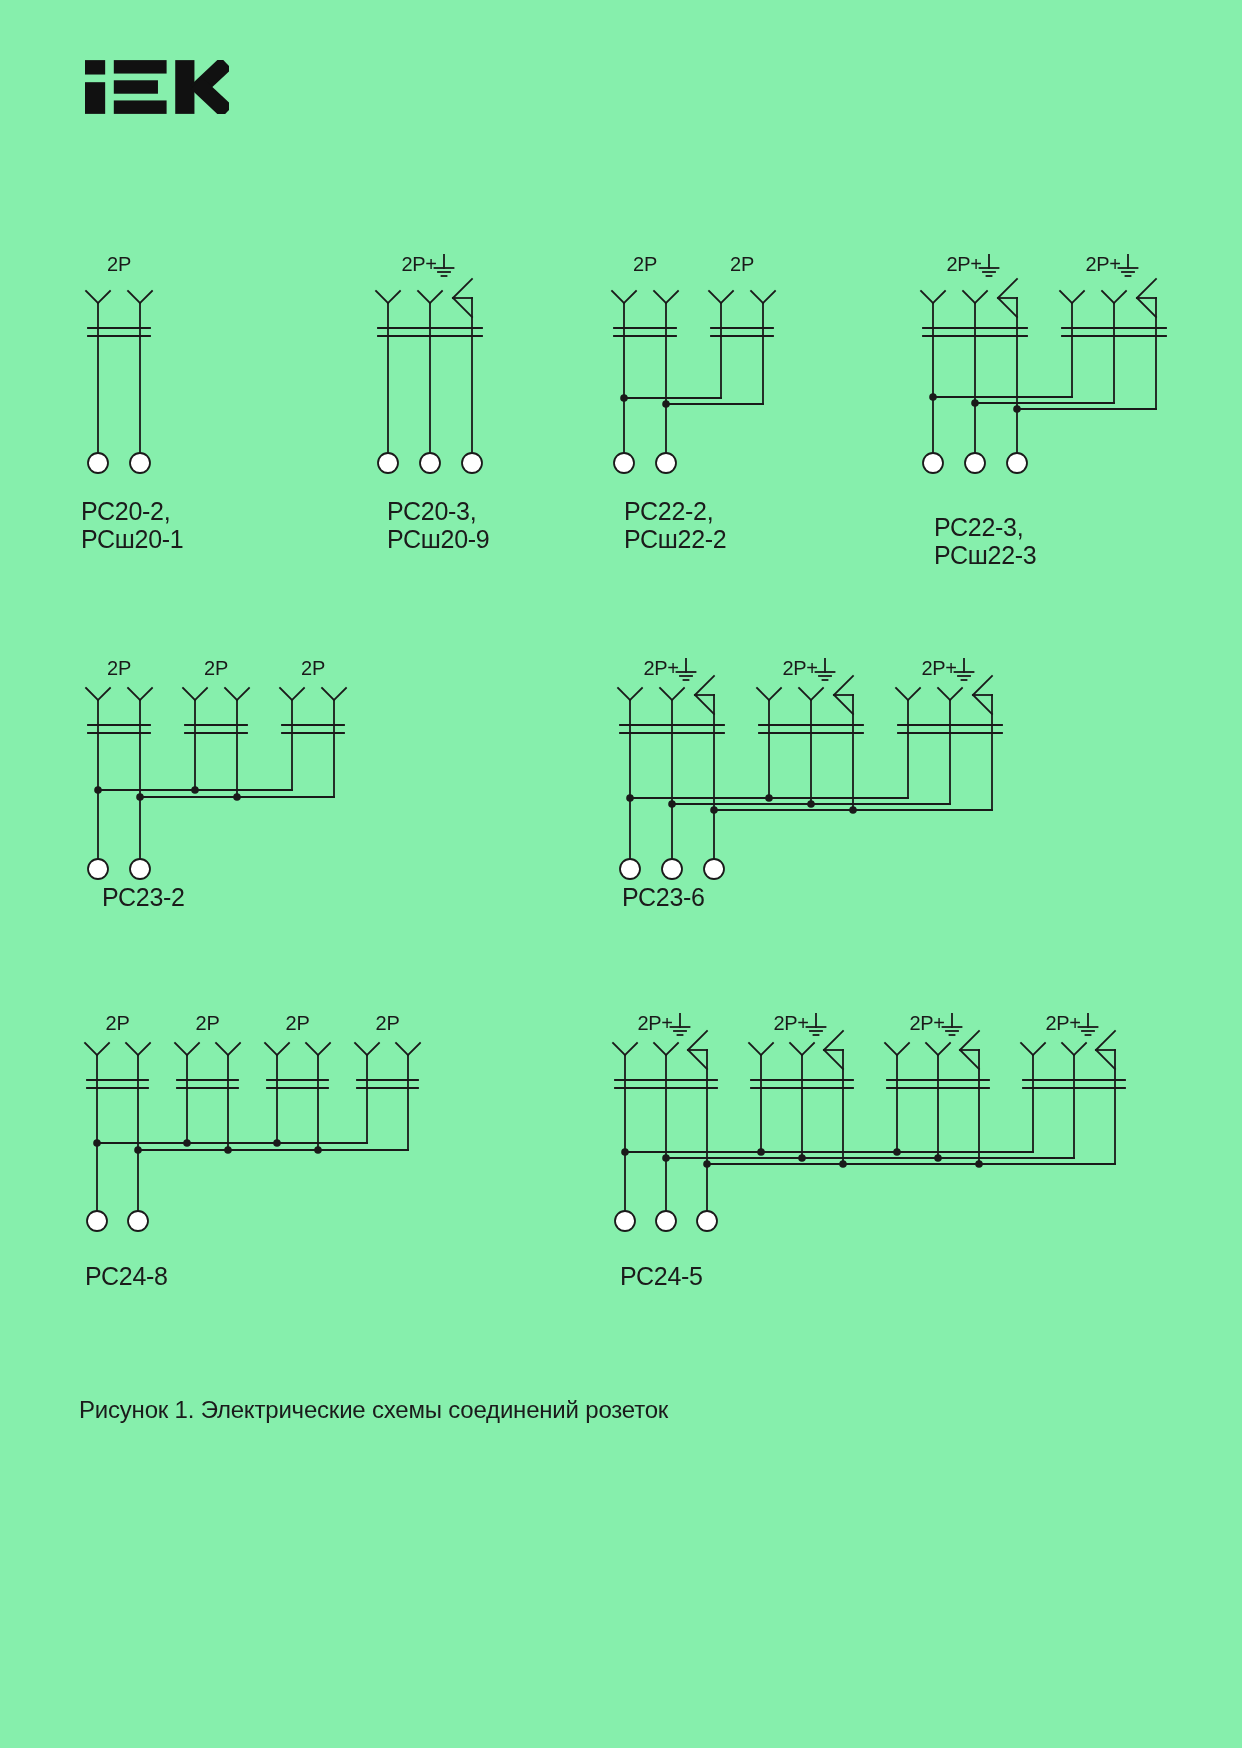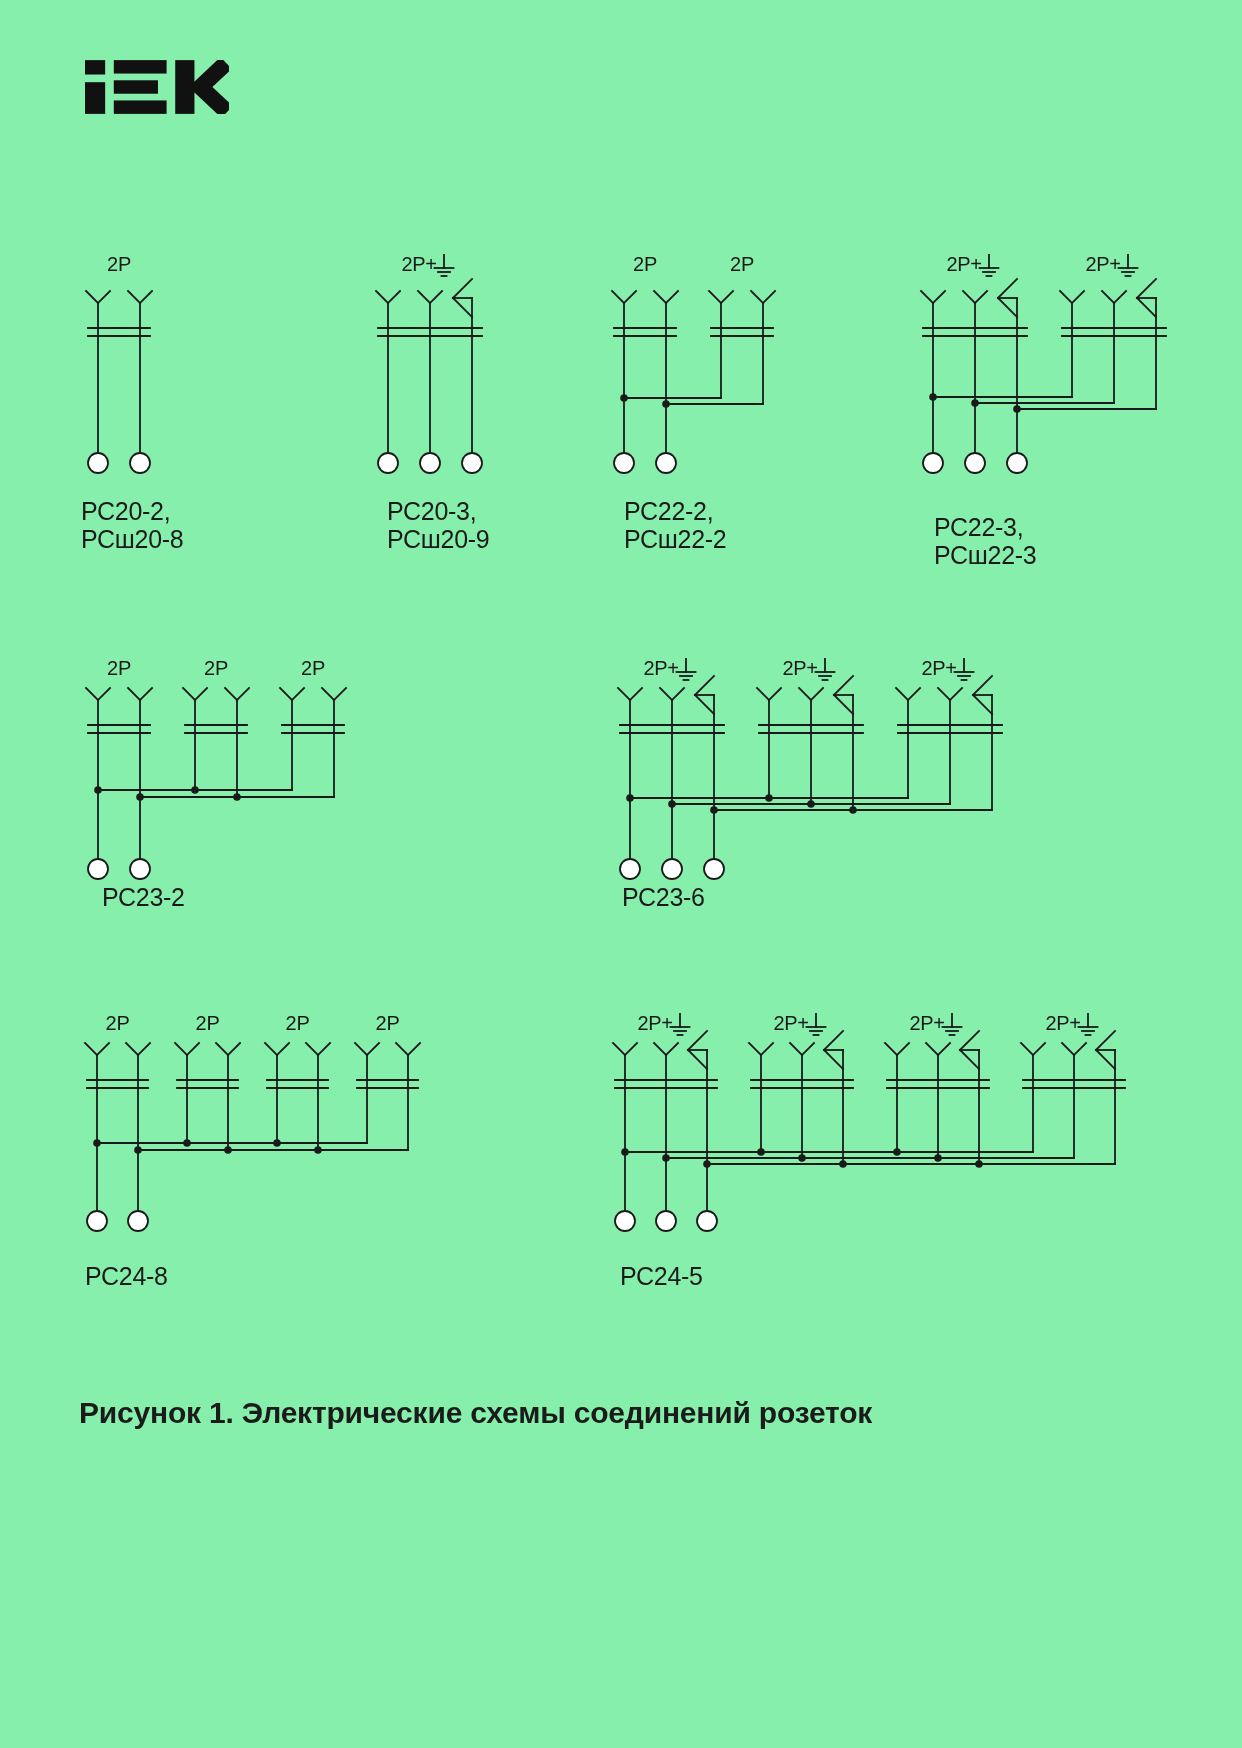--- a/index.html
+++ b/index.html
@@ -9,22 +9,22 @@
   }
   .page{position:absolute;inset:0;background:#86efac;}
   .logo{position:absolute;left:85px;top:60px;width:144px;height:54px;}
   #diagram-canvas{position:absolute;left:0;top:0;}
   .diagram-name{
     position:absolute;font-size:25px;line-height:28px;letter-spacing:-0.3px;
     color:#1b1b1b;white-space:nowrap;
   }
   .diagram-name span{display:block;}
   .caption{
-    position:absolute;left:79px;top:1396px;font-size:30px;letter-spacing:-0.2px;
-    color:#1b1b1b;white-space:nowrap;font-weight:bold;
+    position:absolute;left:79px;top:1396px;font-size:24px;letter-spacing:-0.2px;
+    color:#1b1b1b;white-space:nowrap;
   }
 </style>
 </head>
 <body>
 
 <div class="page">
 
   <div class="logo" role="img" aria-label="IEK">
     <svg width="144" height="54" viewBox="0 0 150 56">
       <g fill="#111111">
@@ -539,21 +539,21 @@
           <line x1="1115" y1="1050" x2="1115" y2="1164" stroke="#1a1a1a" stroke-width="1.8" stroke-linecap="square"></line>
         </g>
         <line x1="625" y1="1152" x2="1033" y2="1152" stroke="#1a1a1a" stroke-width="1.8" stroke-linecap="square"></line>
         <line x1="666" y1="1158" x2="1074" y2="1158" stroke="#1a1a1a" stroke-width="1.8" stroke-linecap="square"></line>
         <line x1="707" y1="1164" x2="1115" y2="1164" stroke="#1a1a1a" stroke-width="1.8" stroke-linecap="square"></line>
       </g>
     </svg>
 
   <div class="diagram-name" style="left:81px;top:497px">
     <span>РС20-2,</span>
-    <span>РСш20-8</span>
+    <span>РСш20-1</span>
   </div>
   <div class="diagram-name" style="left:387px;top:497px">
     <span>РС20-3,</span>
     <span>РСш20-9</span>
   </div>
   <div class="diagram-name" style="left:624px;top:497px">
     <span>РС22-2,</span>
     <span>РСш22-2</span>
   </div>
   <div class="diagram-name" style="left:934px;top:513px">

